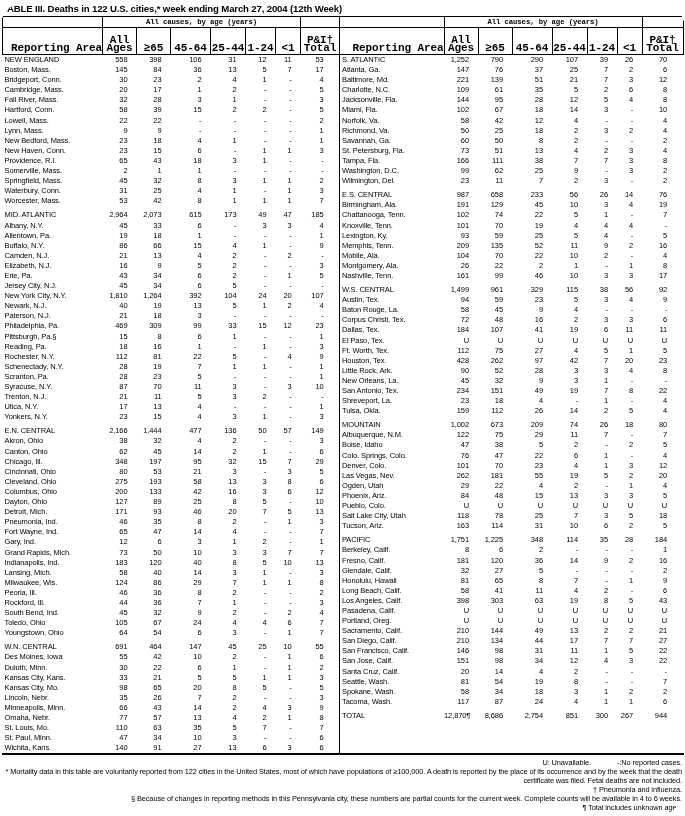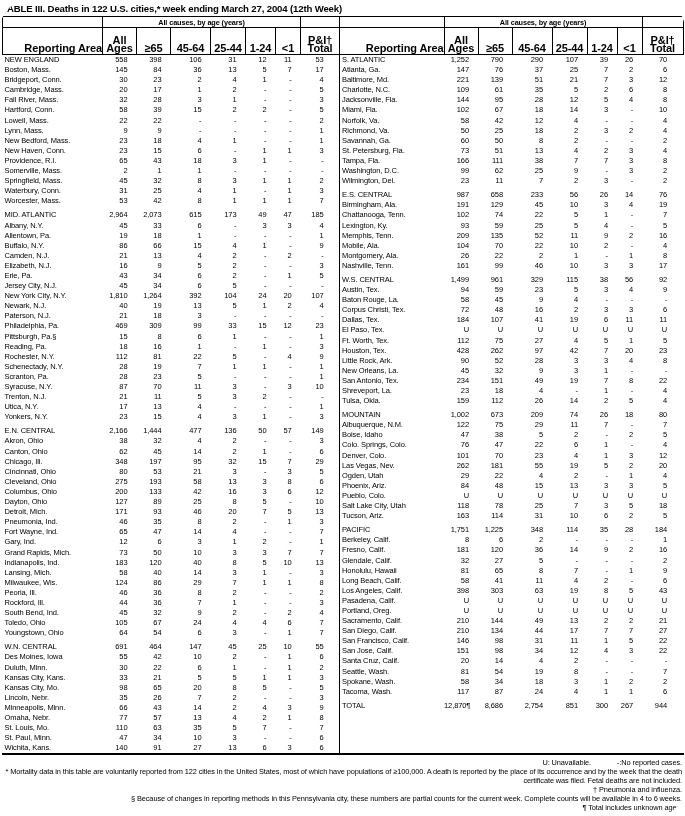--- a/index.html
+++ b/index.html
@@ -3,21 +3,21 @@
 <meta charset="utf-8">
 <style>
   html,body { margin:0; padding:0; background:#fff; }
   .page { width:685px; height:816px; box-sizing:border-box; padding:2px 1px 0 2px;
           font-family:"Liberation Sans", sans-serif; color:#000; background:#fff; overflow:hidden;border-radius:29px; }
   .title { font-weight:bold; font-size:9.6px; letter-spacing:-0.15px; padding:1px 0 2px 0; white-space:nowrap; }
   .tables { display:flex; align-items:stretch; border-top:1.5px solid #000; border-bottom:2px solid #000; width:682px; }
   .halfL { width:337px; }
   .halfR { width:343px; border-left:1.5px solid #000; }
   table { border-collapse:collapse; table-layout:fixed; width:100%; font-size:7.5px; letter-spacing:-0.1px; }
-  th { font-weight:bold; padding:0; }
+  th { font-weight:bold; padding:0;font-family:Liberation Mono, monospace; }
   .grp th { border-bottom:1px solid #000; height:10px; }
   .grp th.causes { border-left:1px solid #000; border-right:1px solid #000; text-align:center; font-size:7.3px; }
   .grp th.pitop { border-right:1px solid #000; }
   .halfL .grp th:first-child, .halfL .lbl th:first-child { border-left:1px solid #000; }
   .lbl th { border-bottom:1.5px solid #000; border-right:1px solid #000; vertical-align:bottom;
             padding-bottom:2px; height:24px; text-align:center; font-size:11px; line-height:8px;margin-left:11px; }
   .lbl th.ra { text-align:right; padding-left:2px; }
   tbody td { line-height:10.1px; padding:0; font-size:7.5px; white-space:nowrap; }
   td.ra { padding-left:2px; overflow:hidden; }
   td.num { text-align:right; padding-right:9px; }
@@ -944,20 +944,30 @@
               <td class="ra">Chattanooga, Tenn.</td>
               <td class="num">102</td>
               <td class="num">74</td>
               <td class="num">22</td>
               <td class="num">5</td>
               <td class="num">1</td>
               <td class="num">-</td>
               <td class="num pi">7</td>
             </tr>
             <tr>
+              <td class="ra">Knoxville, Tenn.</td>
+              <td class="num">101</td>
+              <td class="num">70</td>
+              <td class="num">19</td>
+              <td class="num">4</td>
+              <td class="num">4</td>
+              <td class="num">4</td>
+              <td class="num pi">-</td>
+            </tr>
+            <tr>
               <td class="ra">Lexington, Ky.</td>
               <td class="num">93</td>
               <td class="num">59</td>
               <td class="num">25</td>
               <td class="num">5</td>
               <td class="num">4</td>
               <td class="num">-</td>
               <td class="num pi">5</td>
             </tr>
             <tr>

